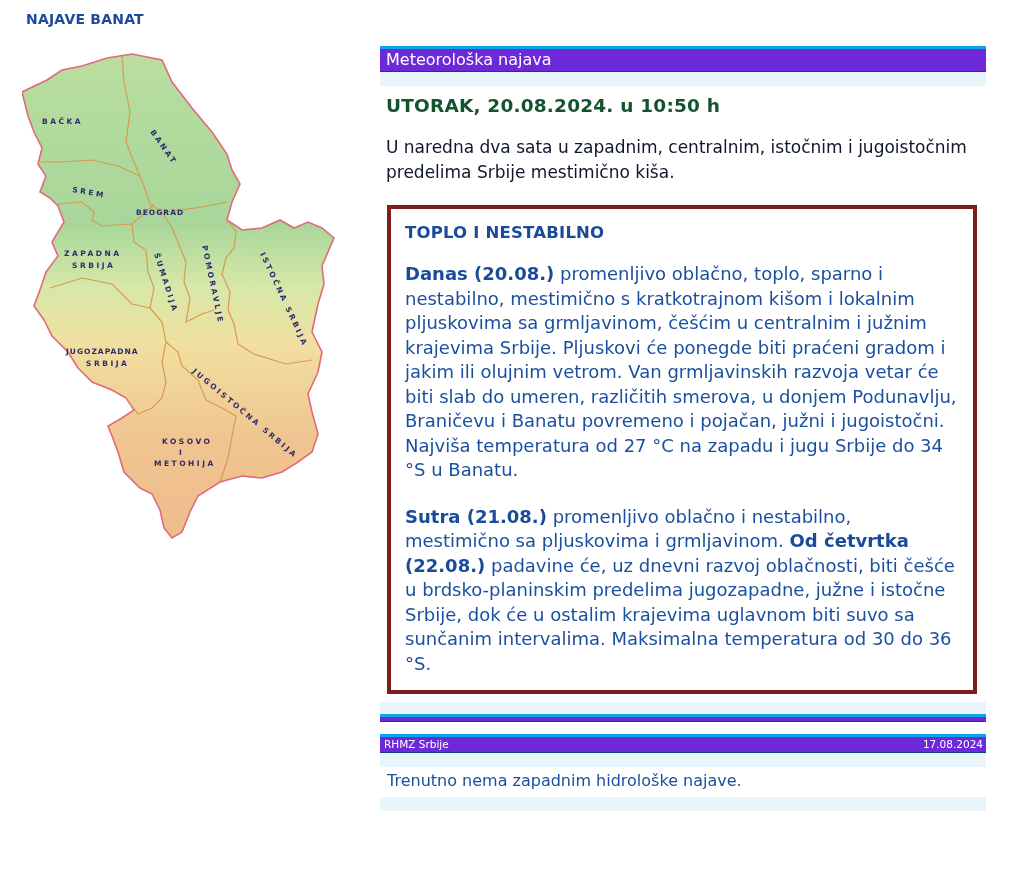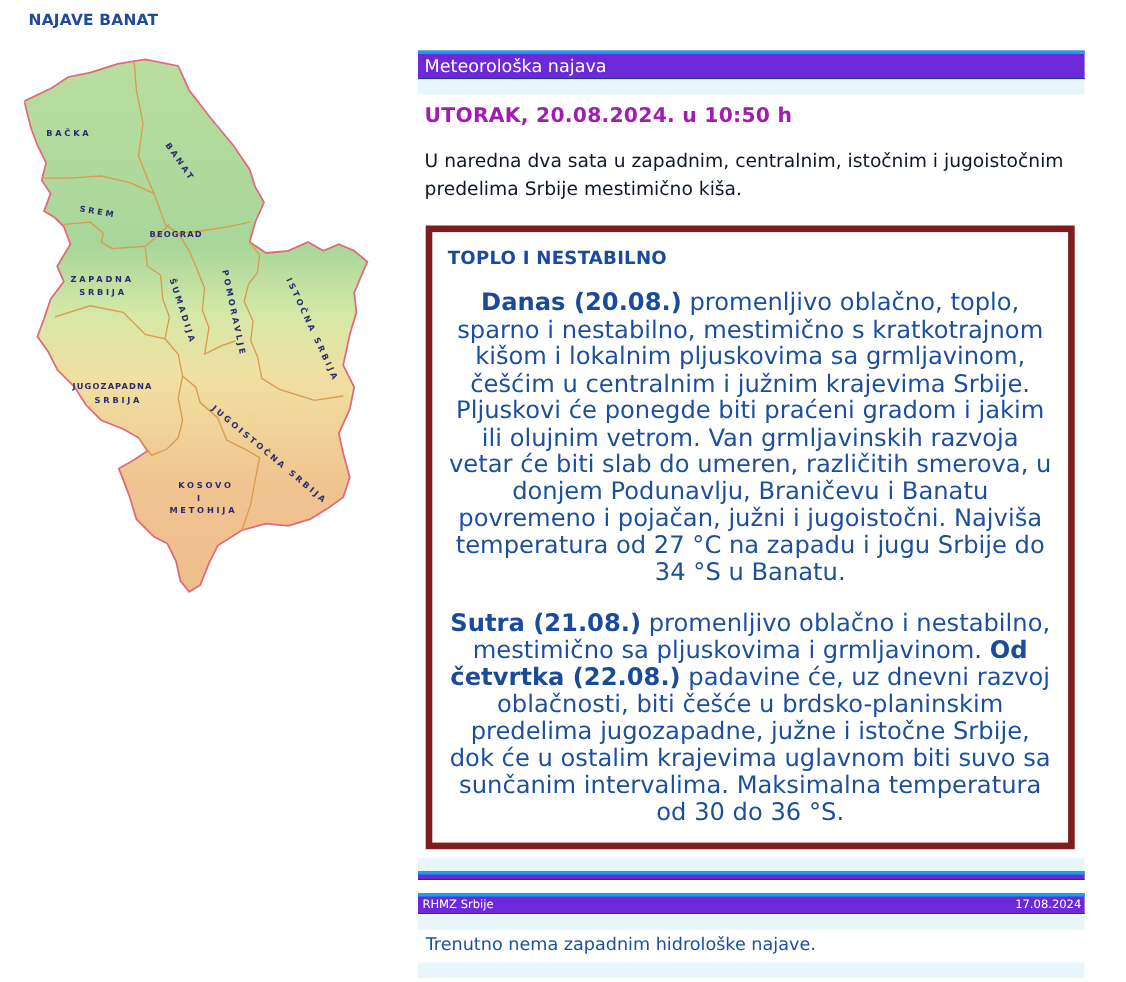--- a/index.html
+++ b/index.html
@@ -11,26 +11,26 @@
   .map-wrap svg { width: 330px; height: 490px; display: block; }
   .map-label { font-family: "DejaVu Sans", sans-serif; font-weight: bold; font-size: 7.5px;
                fill: #2b2a6e; letter-spacing: 2.5px; }
   .map-label.tight { letter-spacing: 1px; }
 
   .right { position: absolute; left: 380px; top: 46px; width: 606px; }
   .bar { background: #6d28d9; color: #ffffff; border-top: 3px solid #0ea5e9; border-bottom: 1px solid #0f3f80; }
   .bar-title { height: 22px; line-height: 22px; font-size: 16px; padding-left: 6px; }
   .band { background: #e8f5fb; }
   .band-1 { height: 14px; }
-  .headline { font-size: 18.5px; font-weight: bold; color: #a21caf; padding: 9px 0 0 6px; height: 32px; letter-spacing: 0.2px; }
+  .headline { font-size: 18.5px; font-weight: bold; color: #14532d; padding: 9px 0 0 6px; height: 32px; letter-spacing: 0.2px; }
   .lead { font-size: 17px; line-height: 25px; color: #0f172a; padding: 8px 0 0 6px; height: 60px; }
-  .box { margin: 10px 0 0 7px; width: 590px; border: 6px solid #7f1d1d; box-sizing: border-box;
+  .box { margin: 10px 0 0 7px; width: 590px; border: 4px solid #7f1d1d; box-sizing: border-box;
          padding: 14px 14px 14px 14px; }
   .box-title { font-size: 16.5px; font-weight: bold; color: #1a4a9a; margin: 0 0 20px 0; letter-spacing: 0.2px; }
-  .para { font-size: 22px; line-height: 24.5px; color: #1b4f9e; margin: 0; text-align: center; }
+  .para { font-size: 18px; line-height: 24.5px; color: #1b4f9e; margin: 0; }
   .para b { color: #1a4a9a; }
   .para + .para { margin-top: 22px; }
   .band-2 { height: 12px; margin-top: 8px; }
   .period { padding: 2px 0 2px 0; }
   .period-l1 { font-size: 17px; line-height: 21px; padding-left: 6px; }
   .period-l2 { font-size: 17px; line-height: 22px; padding-left: 0px; letter-spacing: 0.3px; }
   .band-3 { height: 12px; }
   .footer-bar { height: 15px; line-height: 15px; font-size: 10.5px; display: flex; justify-content: space-between;
                 padding: 0 3px 0 4px; }
   .band-4 { height: 14px; }

